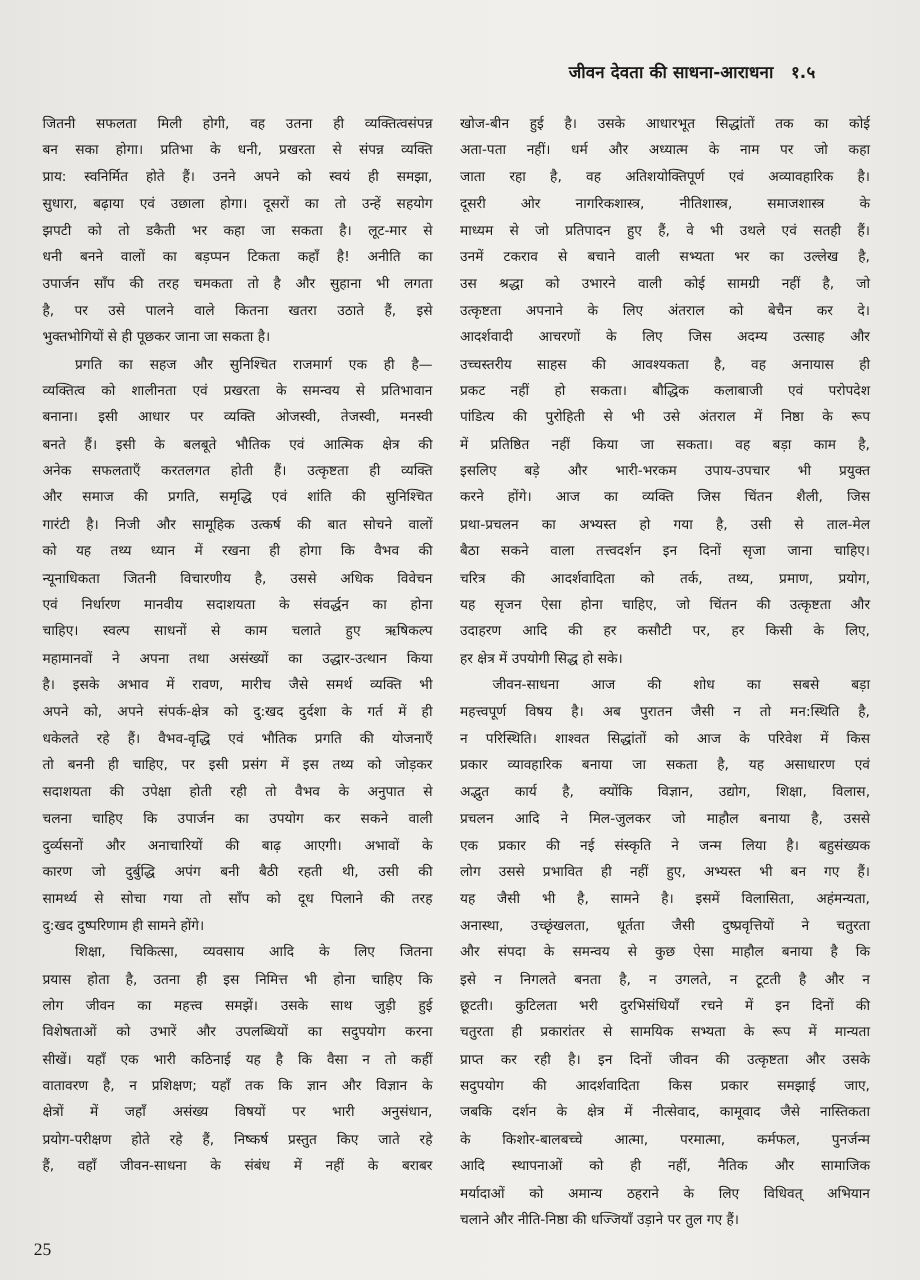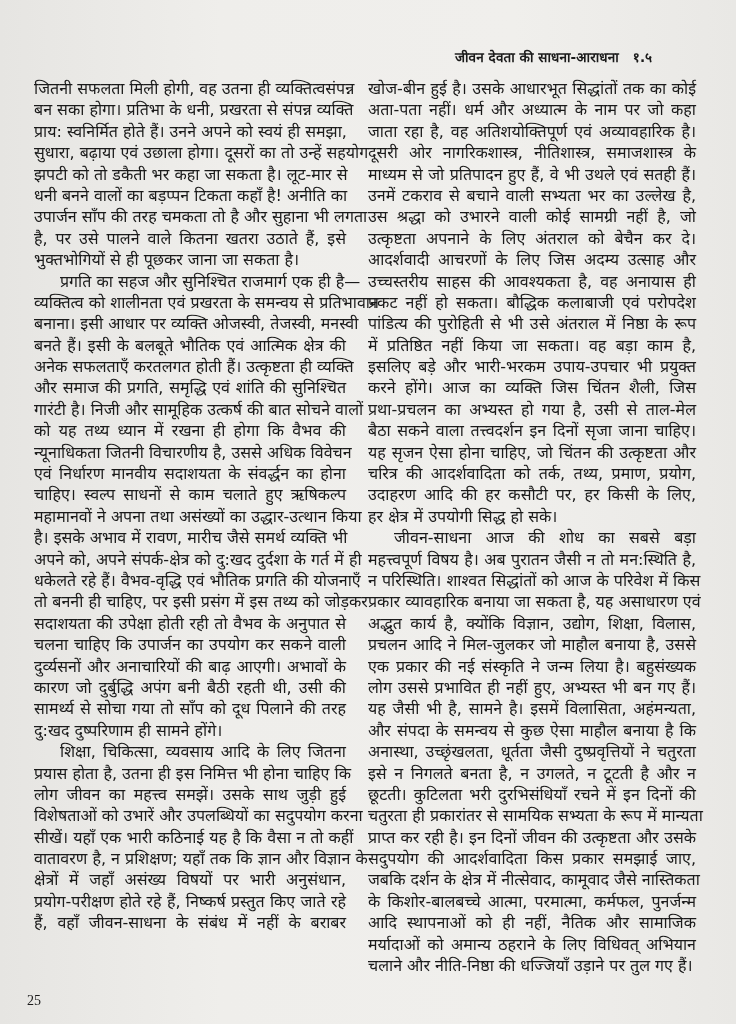--- a/index.html
+++ b/index.html
@@ -13,22 +13,22 @@
     position: relative; width: 736px; height: 1024px;
     background: linear-gradient(90deg, #e6e5e2 0%, #efeeeb 30%, #f0efec 70%, #e9e8e5 100%);
   }
   .running-head {
     position: absolute; top: 48px; left: 455px;
     font-size: 13.5px; font-weight: bold; letter-spacing: 0.1px;
     white-space: nowrap;
   }
   .running-head .folio { margin-left: 14px; }
   .col {
-    position: absolute; top: 78px;
-    font-size: 16px; line-height: 21.4px;
+    position: absolute; top: 88px;
+    font-size: 11px; line-height: 21.4px;
   }
   .col.left { left: 34px; width: 312px; }
   .col.right { left: 368px; width: 328px; }
   .line {
     display: block; white-space: nowrap; height: 21.4px;
     text-align: justify; text-align-last: justify;
   }
   .line.last { text-align-last: left; }
   .line.indent { padding-left: 26px; }
   .page-num {
@@ -99,35 +99,35 @@
     <span class="line">उत्कृष्टता अपनाने के लिए अंतराल को बेचैन कर दे।</span>
     <span class="line">आदर्शवादी आचरणों के लिए जिस अदम्य उत्साह और</span>
     <span class="line">उच्चस्तरीय साहस की आवश्यकता है, वह अनायास ही</span>
     <span class="line">प्रकट नहीं हो सकता। बौद्धिक कलाबाजी एवं परोपदेश</span>
     <span class="line">पांडित्य की पुरोहिती से भी उसे अंतराल में निष्ठा के रूप</span>
     <span class="line">में प्रतिष्ठित नहीं किया जा सकता। वह बड़ा काम है,</span>
     <span class="line">इसलिए बड़े और भारी-भरकम उपाय-उपचार भी प्रयुक्त</span>
     <span class="line">करने होंगे। आज का व्यक्ति जिस चिंतन शैली, जिस</span>
     <span class="line">प्रथा-प्रचलन का अभ्यस्त हो गया है, उसी से ताल-मेल</span>
     <span class="line">बैठा सकने वाला तत्त्वदर्शन इन दिनों सृजा जाना चाहिए।</span>
+    <span class="line">चरित्र की आदर्शवादिता को तर्क, तथ्य, प्रमाण, प्रयोग,</span>
     <span class="line">यह सृजन ऐसा होना चाहिए, जो चिंतन की उत्कृष्टता और</span>
-    <span class="line">चरित्र की आदर्शवादिता को तर्क, तथ्य, प्रमाण, प्रयोग,</span>
     <span class="line">उदाहरण आदि की हर कसौटी पर, हर किसी के लिए,</span>
     <span class="line last">हर क्षेत्र में उपयोगी सिद्ध हो सके।</span>
     <span class="line indent">जीवन-साधना आज की शोध का सबसे बड़ा</span>
     <span class="line">महत्त्वपूर्ण विषय है। अब पुरातन जैसी न तो मन:स्थिति है,</span>
     <span class="line">न परिस्थिति। शाश्वत सिद्धांतों को आज के परिवेश में किस</span>
     <span class="line">प्रकार व्यावहारिक बनाया जा सकता है, यह असाधारण एवं</span>
     <span class="line">अद्भुत कार्य है, क्योंकि विज्ञान, उद्योग, शिक्षा, विलास,</span>
     <span class="line">प्रचलन आदि ने मिल-जुलकर जो माहौल बनाया है, उससे</span>
     <span class="line">एक प्रकार की नई संस्कृति ने जन्म लिया है। बहुसंख्यक</span>
     <span class="line">लोग उससे प्रभावित ही नहीं हुए, अभ्यस्त भी बन गए हैं।</span>
     <span class="line">यह जैसी भी है, सामने है। इसमें विलासिता, अहंमन्यता,</span>
+    <span class="line">अनास्था, उच्छृंखलता, धूर्तता जैसी दुष्प्रवृत्तियों ने चतुरता</span>
     <span class="line">और संपदा के समन्वय से कुछ ऐसा माहौल बनाया है कि</span>
-    <span class="line">अनास्था, उच्छृंखलता, धूर्तता जैसी दुष्प्रवृत्तियों ने चतुरता</span>
     <span class="line">इसे न निगलते बनता है, न उगलते, न टूटती है और न</span>
     <span class="line">छूटती। कुटिलता भरी दुरभिसंधियाँ रचने में इन दिनों की</span>
     <span class="line">चतुरता ही प्रकारांतर से सामयिक सभ्यता के रूप में मान्यता</span>
     <span class="line">प्राप्त कर रही है। इन दिनों जीवन की उत्कृष्टता और उसके</span>
     <span class="line">सदुपयोग की आदर्शवादिता किस प्रकार समझाई जाए,</span>
     <span class="line">जबकि दर्शन के क्षेत्र में नीत्सेवाद, कामूवाद जैसे नास्तिकता</span>
     <span class="line">के किशोर-बालबच्चे आत्मा, परमात्मा, कर्मफल, पुनर्जन्म</span>
     <span class="line">आदि स्थापनाओं को ही नहीं, नैतिक और सामाजिक</span>
     <span class="line">मर्यादाओं को अमान्य ठहराने के लिए विधिवत् अभियान</span>
     <span class="line last">चलाने और नीति-निष्ठा की धज्जियाँ उड़ाने पर तुल गए हैं।</span>

